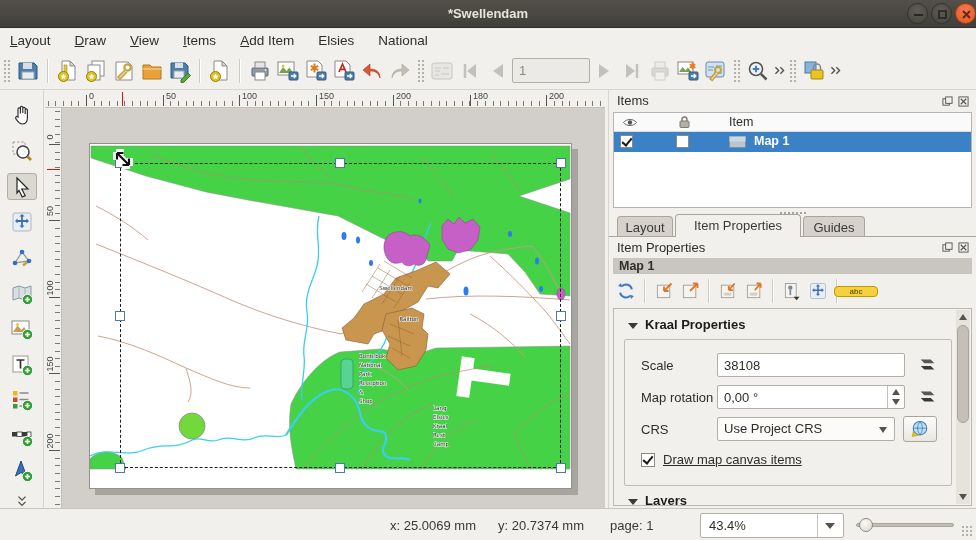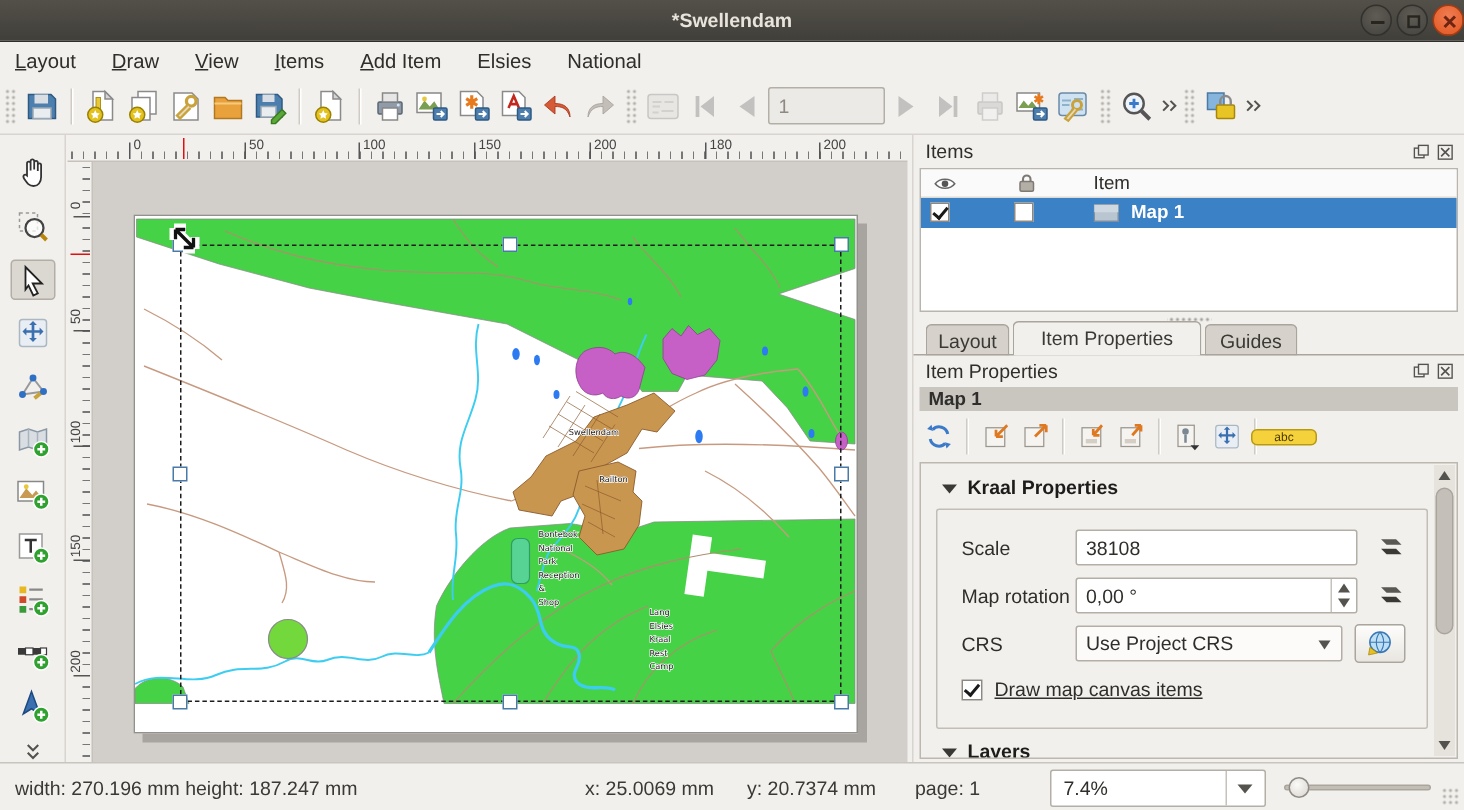--- a/index.html
+++ b/index.html
@@ -853,26 +853,25 @@
 
       <div id="scrollbar">
         <span class="sb-arrow" style="top:4px; border-bottom:6px solid #55534e;"></span>
         <div class="thumb"></div>
         <span class="sb-arrow" style="bottom:4px; border-top:6px solid #55534e;"></span>
       </div>
     </div>
   </div>
 
   <div id="statusbar">
-    <span class="sb-text" style="left:10px;">width: 270.196 mm height: 187.247 mm</span>
     <span class="sb-text" style="left:390px;">x: 25.0069 mm</span>
     <span class="sb-text" style="left:498px;">y: 20.7374 mm</span>
     <span class="sb-text" style="left:610px;">page: 1</span>
     <div id="zoom-combo">
-      <span class="val">7.4%</span>
+      <span class="val">43.4%</span>
       <span class="btn">
           <span class="arrow"></span>
         </span>
     </div>
     <div id="zoom-slider">
       <div class="knob"></div>
     </div>
     <div id="size-grip"></div>
   </div>
 

